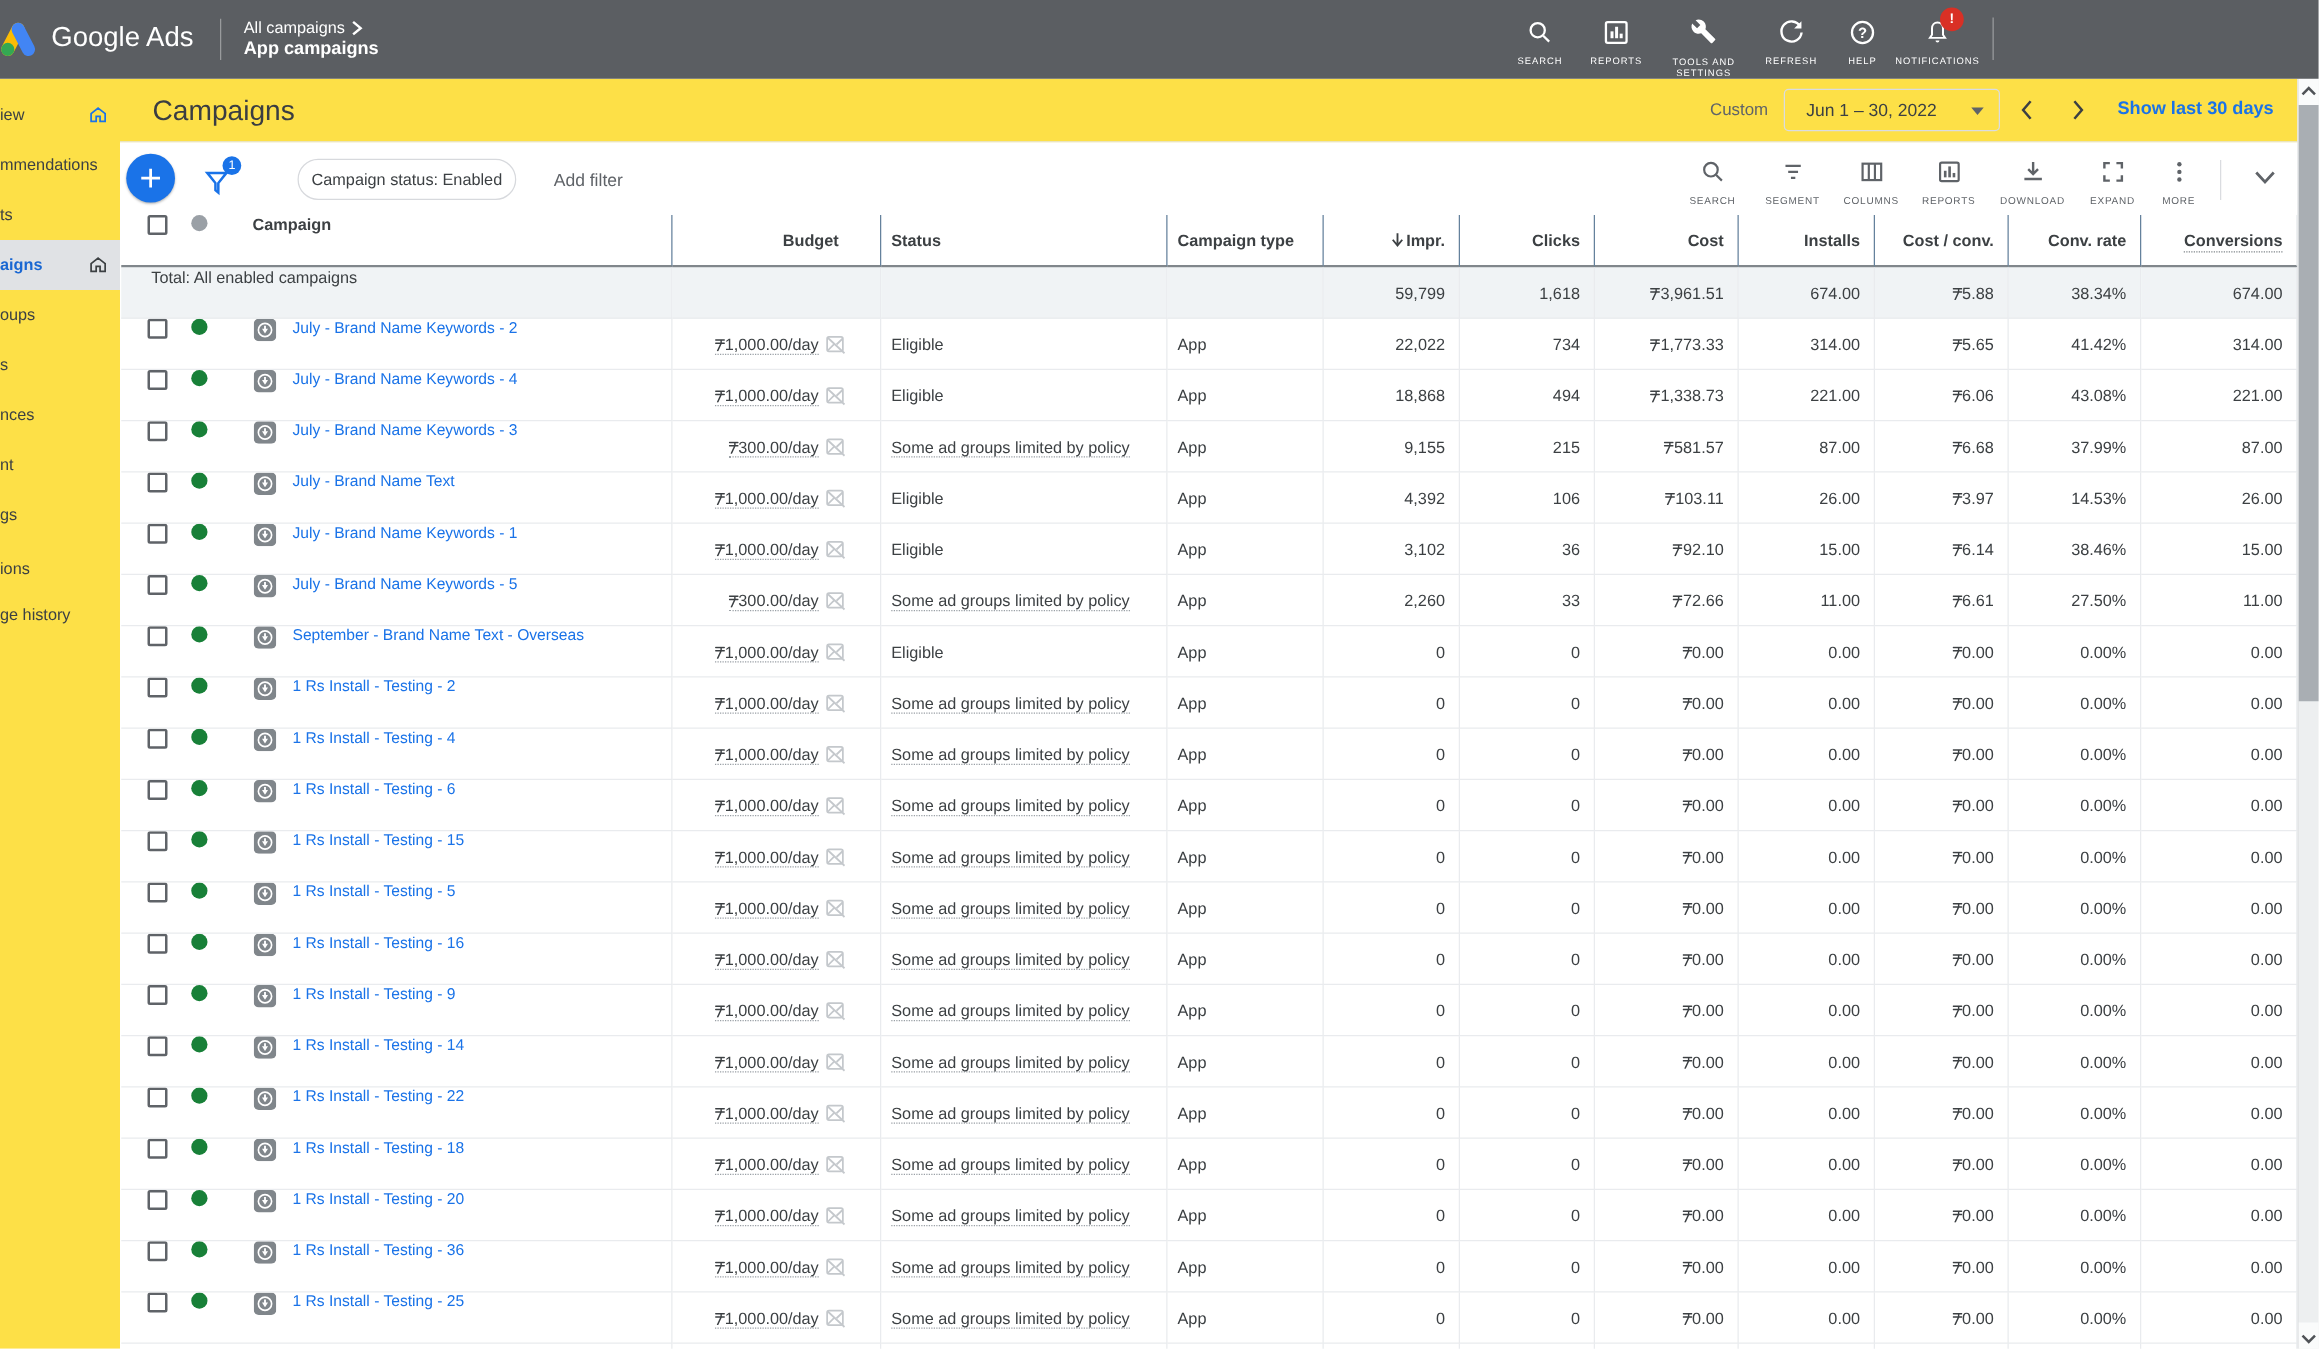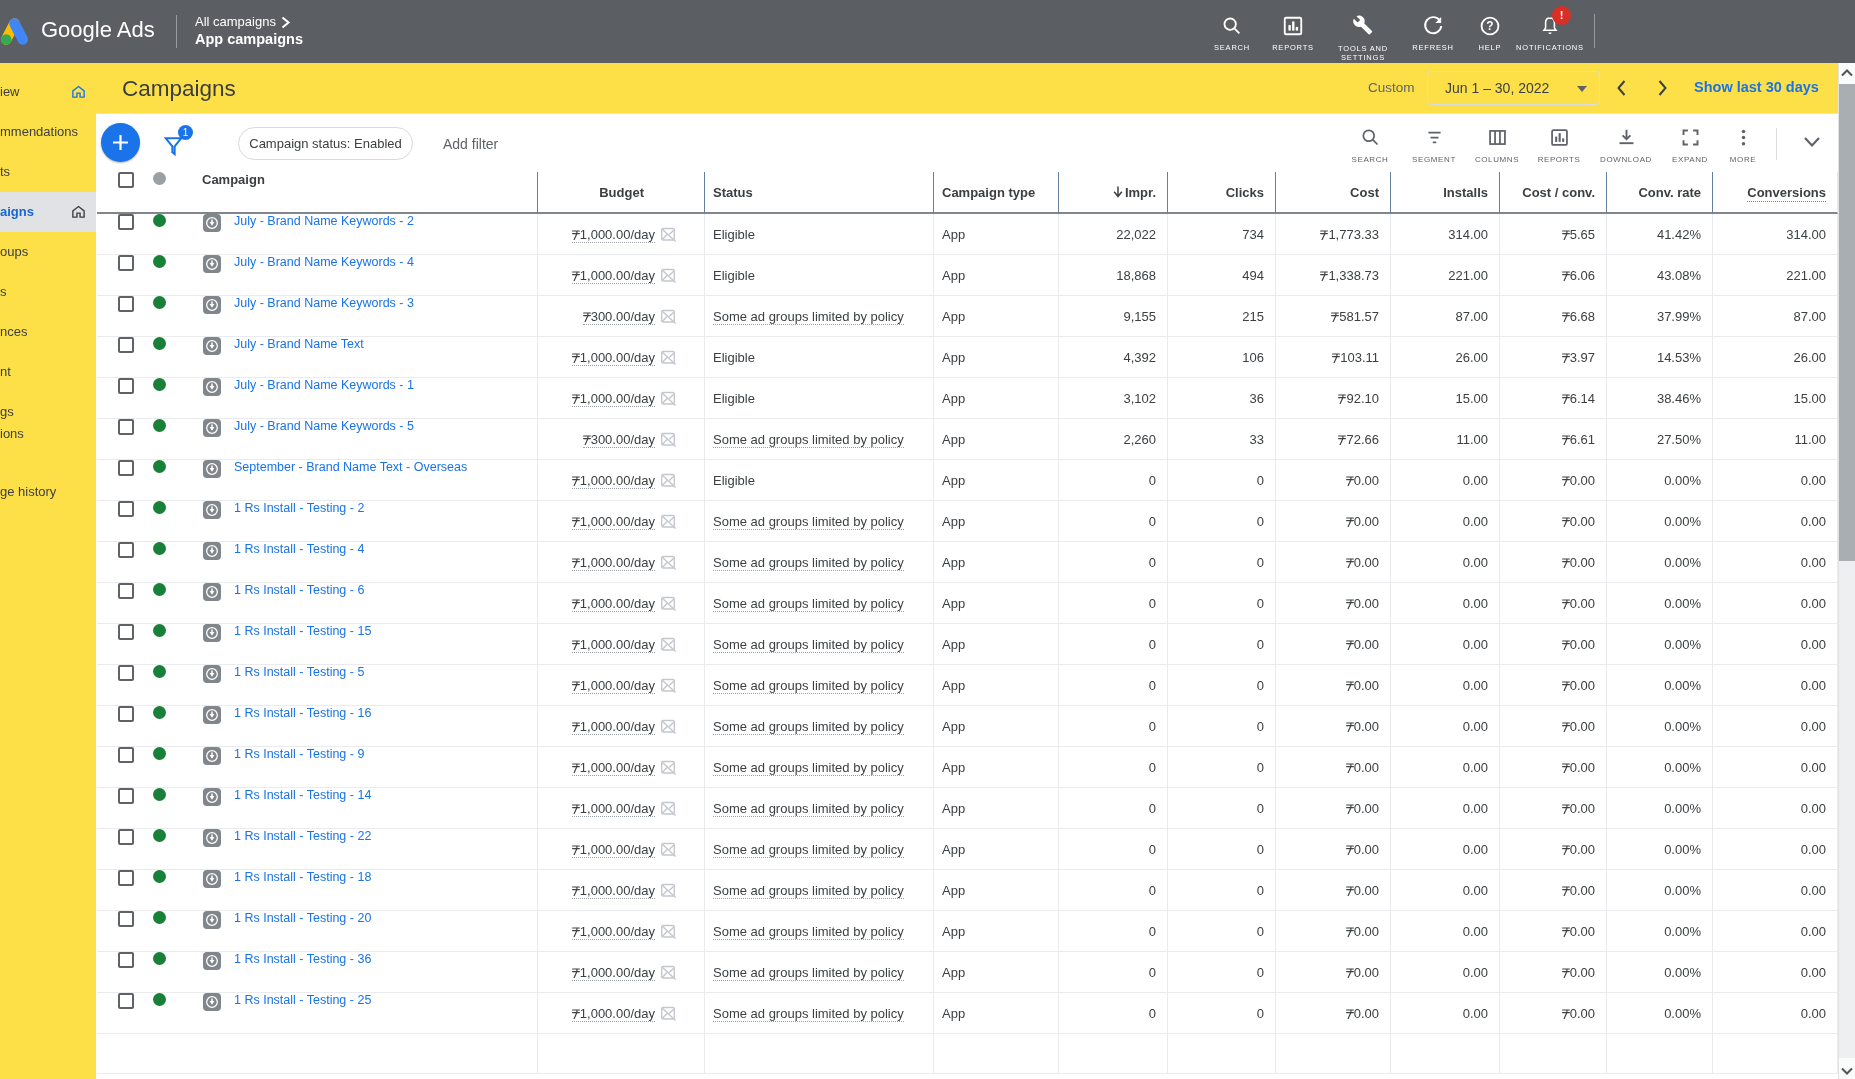--- a/index.html
+++ b/index.html
@@ -48,21 +48,21 @@
 td,th { padding:0; margin:0; overflow:hidden; white-space:nowrap; vertical-align:middle; }
 th { height:39px; border-bottom:2px solid #80868b; border-right:1px solid #64819c; font-weight:bold; font-size:13px; color:#3c4043; text-align:right; padding-right:11px; }
 th.first { text-align:left; padding:0; }
 th.last { border-right:1px solid #e9ebee; }
 td { height:40px; border-bottom:1px solid #e9ebee; border-right:1px solid #e9ebee; text-align:right; padding-right:11px; }
 tr.total td { background:#f0f3f5; }
 td.first { text-align:left; padding:0; }
 td.stat, td.ctype { text-align:left; padding-left:8px; padding-right:0; }
 th.stat, th.ctype { text-align:left; padding-left:8px; padding-right:0; }
 td.bud { padding-right:27px; }
-th.bud { padding-right:60px; }
+th.bud { padding-right:33px; }
 .cwrap { display:flex; height:40px; }
 .cbx { width:16px; height:16px; border:2px solid #5f6368; border-radius:2px; margin-left:21px; flex:none; background:#fff; }
 .dot { width:13px; height:13px; border-radius:50%; margin-left:19px; flex:none; }
 .dot.g { background:#188038; }
 .dot.gray { background:#9aa0a6; }
 .appic { margin-left:37px; flex:none; width:18px; height:18px; }
 .cname { margin-left:13px; color:#1a73e8; font-size:12.5px; }
 .hlabel { margin-left:36px; font-weight:bold; }
 .dotted { border-bottom:1px dotted #9aa0a6; padding-bottom:0px; }
 .budic { vertical-align:-4px; margin-left:5px; }
@@ -148,21 +148,21 @@
     </svg>
   <div class="sitem" style="top:21px">iew</div>
   <div class="sitem" style="top:61px">mmendations</div>
   <div class="sitem" style="top:101px">ts</div>
   <div class="sitem" style="top:141px;color:#1967d2;font-weight:bold">aigns</div>
   <div class="sitem" style="top:181px">oups</div>
   <div class="sitem" style="top:221px">s</div>
   <div class="sitem" style="top:261px">nces</div>
   <div class="sitem" style="top:301px">nt</div>
   <div class="sitem" style="top:341px">gs</div>
-  <div class="sitem" style="top:363px">ions</div>
+  <div class="sitem" style="top:384px">ions</div>
   <div class="sitem" style="top:421px">ge history</div>
 </div>
 
 <div id="titlebar">
   <div class="pgtitle">Campaigns</div>
   <div class="custom">Custom</div>
   <div class="datebox">
     <div class="dtxt">Jun 1 – 30, 2022</div>
     <div class="caret"></div>
   </div>
@@ -274,20 +274,39 @@
 <th><svg width="10" height="12" viewBox="0 0 10 12" style="vertical-align:-1.5px;margin-right:2px">
               <path d="M5 0.5 V9 M1.2 5.8 L5 10.5 L8.8 5.8" fill="none" stroke="#3c4043" stroke-width="1.5"></path>
             </svg>Impr.</th>
 <th>Clicks</th>
 <th>Cost</th>
 <th>Installs</th>
 <th>Cost / conv.</th>
 <th>Conv. rate</th>
 <th class="last"><span class="convh">Conversions</span></th>
 </tr>
+<tr class="total">
+          <td class="first">
+            <div class="cwrap" style="padding-left:24px">Total: All enabled campaigns</div>
+          </td>
+          <td class="bud"></td>
+          <td class="stat"></td>
+          <td class="ctype"></td>
+          <td>59,799</td>
+          <td>1,618</td>
+          <td><svg class="rsv" width="8" height="10" viewBox="0 0 8 10" style="vertical-align:-1px">
+              <path d="M0.6 1 H7.4 M0.6 3.6 H7.4 M4.9 1 V3.6 L2.1 9.7" stroke="currentColor" stroke-width="1.15" fill="none" stroke-linecap="round"></path>
+            </svg>3,961.51</td>
+          <td>674.00</td>
+          <td><svg class="rsv" width="8" height="10" viewBox="0 0 8 10" style="vertical-align:-1px">
+              <path d="M0.6 1 H7.4 M0.6 3.6 H7.4 M4.9 1 V3.6 L2.1 9.7" stroke="currentColor" stroke-width="1.15" fill="none" stroke-linecap="round"></path>
+            </svg>5.88</td>
+          <td>38.34%</td>
+          <td>674.00</td>
+        </tr>
 <tr>
           <td class="first">
             <div class="cwrap">
               <div class="cbx"></div>
               <div class="dot g"></div>
               <svg class="appic" width="18" height="18" viewBox="0 0 18 18">
                 <rect x="0" y="0" width="18" height="18" rx="4" fill="#80868b"></rect>
                 <circle cx="9" cy="9" r="5.3" fill="none" stroke="#fff" stroke-width="1.3"></circle>
                 <path d="M9 5.6 V8.4" stroke="#fff" stroke-width="1.5"></path>
                 <path d="M6.6 8.0 L11.4 8.0 L9 11.7 Z" fill="#fff"></path>

